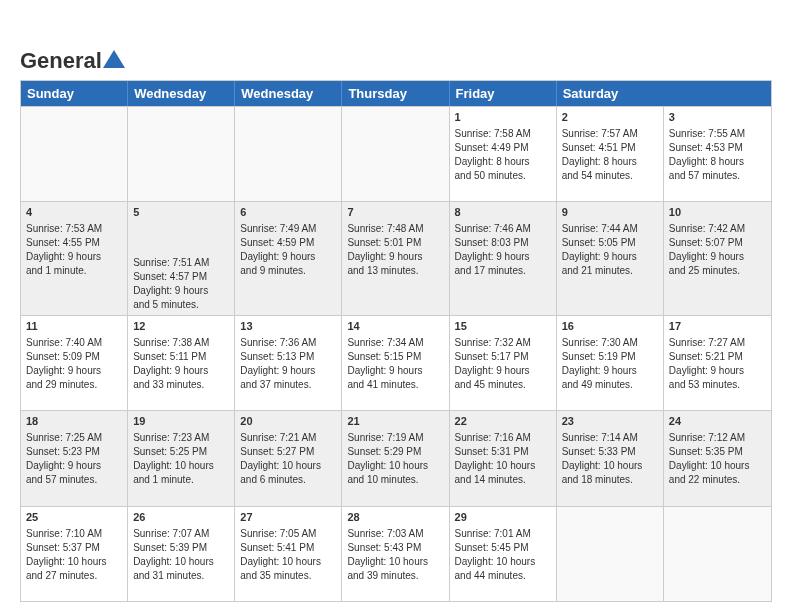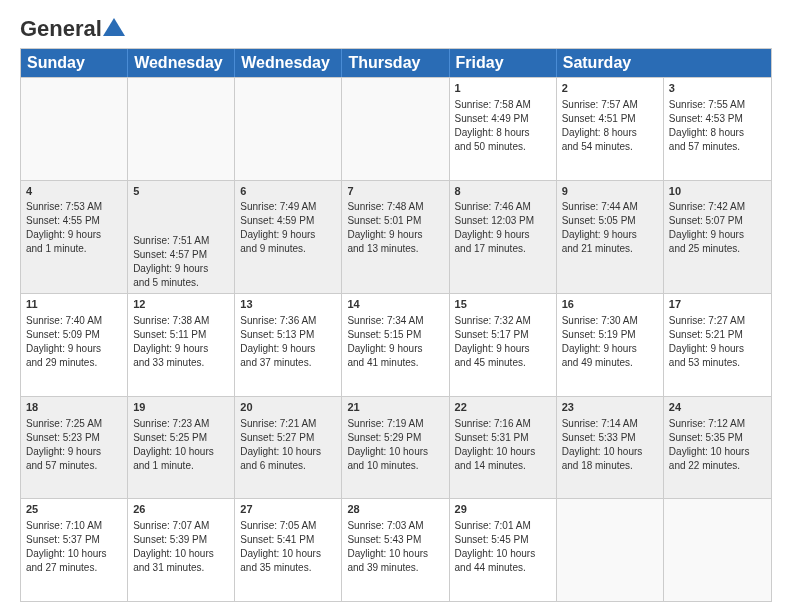--- a/index.html
+++ b/index.html
@@ -47,21 +47,21 @@
       flex-direction: column;
       border: 1px solid #ccc;
     }
     .cal-header-row {
       display: grid;
       grid-template-columns: repeat(7, 1fr);
       background: #2a6cb5;
     }
     .cal-header-cell {
       color: #fff;
-      font-size: 16px;
+      font-size: 13px;
       font-weight: bold;
       padding: 5px 6px;
       border-right: 1px solid #4a8cd5;
       text-align: left;
     }
     .cal-header-cell:last-child { border-right: none; }
     .cal-body {
       flex: 1;
       display: flex;
       flex-direction: column;
@@ -96,21 +96,21 @@
       color: #333;
       line-height: 1.4;
     }
   </style>
 </head>
 <body>
 
 <div class="page">
   <div class="header">
     <div class="logo">
-      <div style="display:flex;align-items:center;">
+      <div style="display:flex;align-items:center;margin-top:32px;">
         <span style="font-size:22px;font-weight:bold;color:#333;">General</span>
         <svg width="22" height="18" viewBox="0 0 22 18" style="margin-left:1px;margin-top:-4px;">
           <polygon points="0,18 11,0 22,18" fill="#2a6cb5"></polygon>
         </svg>
       </div>
       <span style="font-size:22px;font-weight:bold;color:#2a6cb5;margin-top:-4px;"></span>
     </div>
     <div class="title-section">
       <div class="calendar-title"></div>
       <div class="calendar-subtitle"></div>
@@ -179,21 +179,21 @@
           <div class="cal-cell shaded">
             <span class="day-number">7</span>
             <div class="day-info" style="white-space: pre-line;">Sunrise: 7:48 AM
 Sunset: 5:01 PM
 Daylight: 9 hours
 and 13 minutes.</div>
           </div>
           <div class="cal-cell shaded">
             <span class="day-number">8</span>
             <div class="day-info" style="white-space: pre-line;">Sunrise: 7:46 AM
-Sunset: 12:03 PM
+Sunset: 8:03 PM
 Daylight: 9 hours
 and 17 minutes.</div>
           </div>
           <div class="cal-cell shaded">
             <span class="day-number">9</span>
             <div class="day-info" style="white-space: pre-line;">Sunrise: 7:44 AM
 Sunset: 5:05 PM
 Daylight: 9 hours
 and 21 minutes.</div>
           </div>

